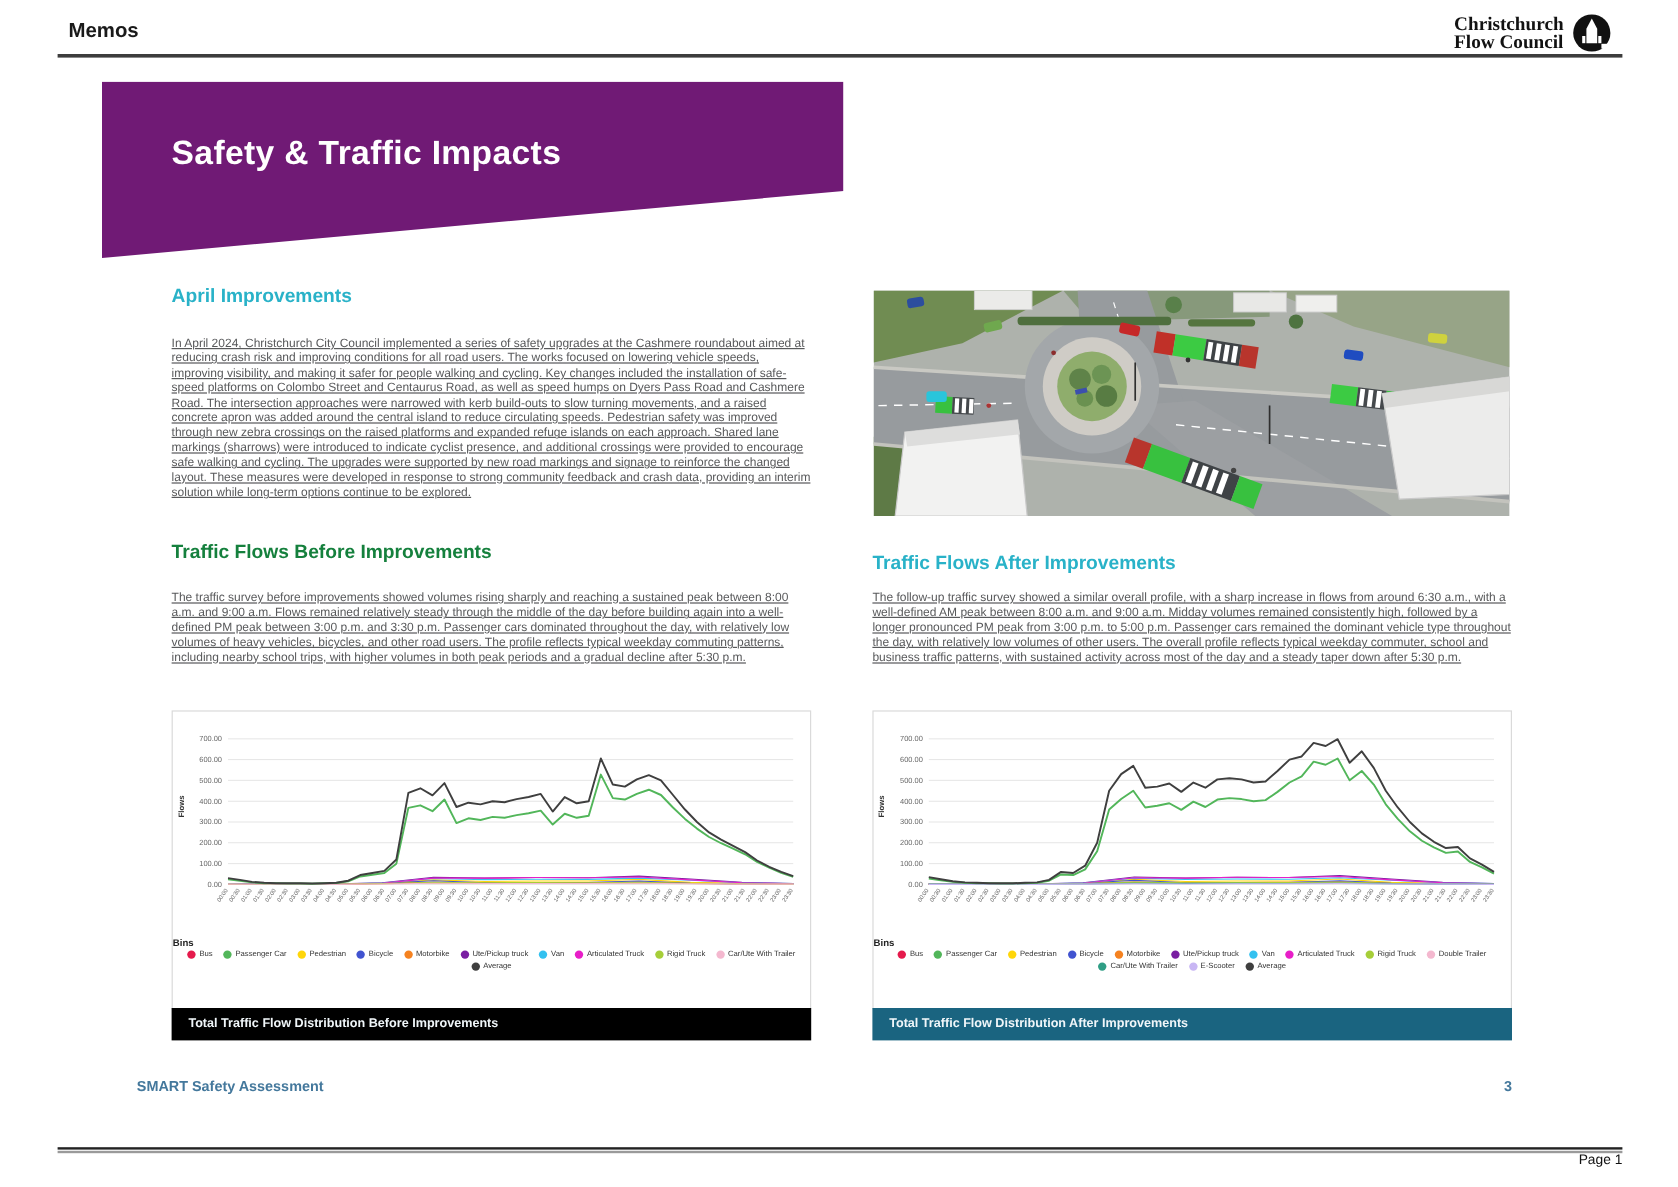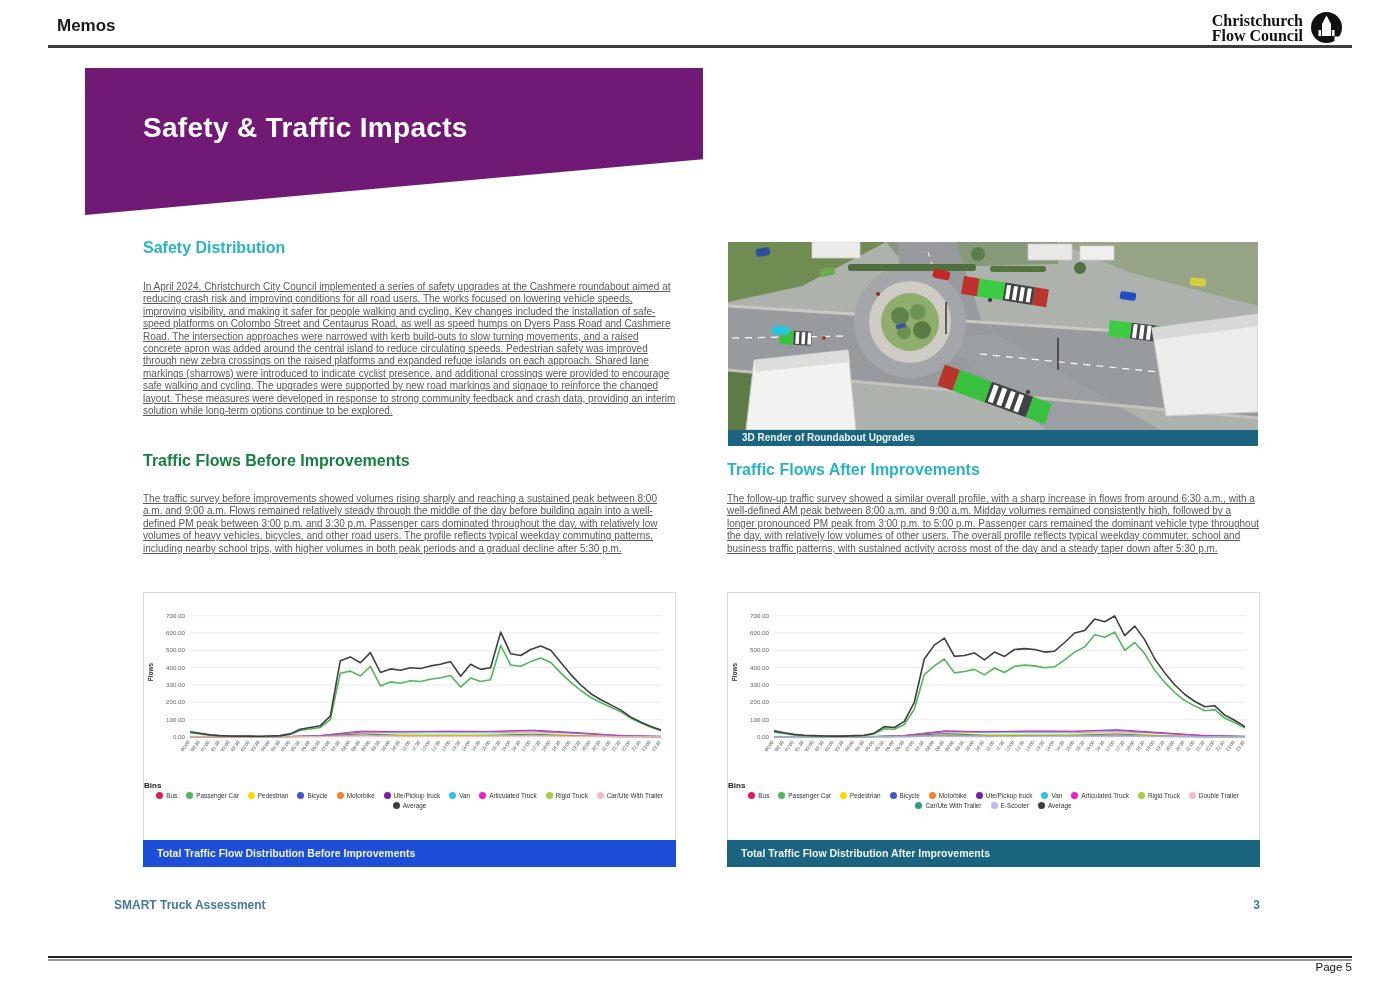--- a/index.html
+++ b/index.html
@@ -49,21 +49,21 @@
       <rect x="24.5" y="25.5" width="8" height="4" fill="#fff"></rect>
     </svg>
   </div>
 
   <div class="rule top"></div>
 
   <div class="banner" style="background-color: #701a75;">
     <div class="banner-title">Safety &amp; Traffic Impacts</div>
   </div>
 
-  <h2 class="h2" style="left: 143px; top: 239px; color: rgb(41, 178, 200);">Safety Distribution</h2>
+  <h2 class="h2" style="left: 143px; top: 239px; color: rgb(41, 178, 200);">April Improvements</h2>
   <p class="bodytext" style="left:143px;top:281px;width:535px;">In April 2024, Christchurch City Council implemented a series of safety upgrades at the Cashmere roundabout aimed at reducing crash risk and improving conditions for all road users. The works focused on lowering vehicle speeds, improving visibility, and making it safer for people walking and cycling. Key changes included the installation of safe-speed platforms on Colombo Street and Centaurus Road, as well as speed humps on Dyers Pass Road and Cashmere Road. The intersection approaches were narrowed with kerb build-outs to slow turning movements, and a raised concrete apron was added around the central island to reduce circulating speeds. Pedestrian safety was improved through new zebra crossings on the raised platforms and expanded refuge islands on each approach. Shared lane markings (sharrows) were introduced to indicate cyclist presence, and additional crossings were provided to encourage safe walking and cycling. The upgrades were supported by new road markings and signage to reinforce the changed layout. These measures were developed in response to strong community feedback and crash data, providing an interim solution while long-term options continue to be explored.</p>
 
   <div class="figure">
     <svg viewBox="0 0 530 188" width="530" height="188">
       <rect width="530" height="188" fill="#aeb2ac"></rect>
       <polygon points="0,0 158,0 74,44 0,60" fill="#708c52"></polygon>
       <polygon points="158,0 330,0 330,22 180,26" fill="#87997b"></polygon>
       <polygon points="330,0 530,0 530,64 400,30" fill="#97a487"></polygon>
       <polygon points="0,122 60,134 34,188 0,188" fill="#5e7a46"></polygon>
       <polygon points="0,64 530,98 530,176 0,128" fill="#979b9e"></polygon>
@@ -142,21 +142,20 @@
       <rect x="462" y="36" width="16" height="8" rx="2.5" fill="#cfd23e" transform="rotate(5 470 40)"></rect>
       <rect x="92" y="26" width="15" height="8" rx="2.5" fill="#6fa84e" transform="rotate(-14 99 30)"></rect>
       <rect x="28" y="6" width="14" height="8" rx="2.5" fill="#2c4e9e" transform="rotate(-10 35 10)"></rect>
       <circle cx="150" cy="52" r="2" fill="#8c2d2d"></circle>
       <circle cx="262" cy="58" r="2" fill="#333"></circle>
       <circle cx="300" cy="150" r="2.2" fill="#444"></circle>
       <circle cx="96" cy="96" r="2" fill="#a33"></circle>
       <line x1="218" y1="60" x2="218" y2="92" stroke="#2f2f2f" stroke-width="1.4"></line>
       <line x1="330" y1="96" x2="330" y2="128" stroke="#2f2f2f" stroke-width="1.4"></line>
     </svg>
-    <div class="fig-caption" style="background-color: rgb(26, 100, 128);">3D Render of Roundabout Upgrades</div>
   </div>
 
   <h2 class="h2" style="left: 143px; top: 452px; color: #15803d;">Traffic Flows Before Improvements</h2>
   <p class="bodytext" style="left:143px;top:493px;width:535px;">The traffic survey before improvements showed volumes rising sharply and reaching a sustained peak between 8:00 a.m. and 9:00 a.m. Flows remained relatively steady through the middle of the day before building again into a well-defined PM peak between 3:00 p.m. and 3:30 p.m. Passenger cars dominated throughout the day, with relatively low volumes of heavy vehicles, bicycles, and other road users. The profile reflects typical weekday commuting patterns, including nearby school trips, with higher volumes in both peak periods and a gradual decline after 5:30 p.m.</p>
 
   <h2 class="h2" style="left: 727px; top: 461px; color: rgb(41, 178, 200);">Traffic Flows After Improvements</h2>
   <p class="bodytext" style="left:727px;top:493px;width:533px;">The follow-up traffic survey showed a similar overall profile, with a sharp increase in flows from around 6:30 a.m., with a well-defined AM peak between 8:00 a.m. and 9:00 a.m. Midday volumes remained consistently high, followed by a longer pronounced PM peak from 3:00 p.m. to 5:00 p.m. Passenger cars remained the dominant vehicle type throughout the day, with relatively low volumes of other users. The overall profile reflects typical weekday commuter, school and business traffic patterns, with sustained activity across most of the day and a steady taper down after 5:30 p.m.</p>
 
   <div class="chart-card" style="left:143px;top:592px;">
       <svg viewBox="0 0 529 190" width="529" height="190">
@@ -348,22 +347,22 @@
           <span class="legend-item"><span class="dot" style="background:#e81ec8"></span>Articulated Truck</span>
           <span class="legend-item"><span class="dot" style="background:#a6ce39"></span>Rigid Truck</span>
           <span class="legend-item"><span class="dot" style="background:#f4b8cf"></span>Double Trailer</span>
           <span class="legend-item"><span class="dot" style="background:#2f9e85"></span>Car/Ute With Trailer</span>
           <span class="legend-item"><span class="dot" style="background:#c8b6f4"></span>E-Scooter</span>
           <span class="legend-item"><span class="dot" style="background:#3f3f3f"></span>Average</span>
         </div>
       </div>
     </div>
 
-  <div class="chart-caption" style="left: 143px; top: 840px; background-color: #1d4ed8;">Total Traffic Flow Distribution Before Improvements</div>
+  <div class="chart-caption" style="left: 143px; top: 840px; background-color: #000000;">Total Traffic Flow Distribution Before Improvements</div>
   <div class="chart-caption" style="left: 727px; top: 840px; background-color: rgb(26, 100, 128);">Total Traffic Flow Distribution After Improvements</div>
 
-  <span class="footer-left" style="color: rgb(68, 120, 156);">SMART Truck Assessment</span>
+  <span class="footer-left" style="color: rgb(68, 120, 156);">SMART Safety Assessment</span>
   <span class="footer-num" style="color: rgb(68, 120, 156);">3</span>
 
   <div class="rule bottom"></div>
-  <span class="print-page">Page 5</span>
+  <span class="print-page">Page 1</span>
 
 </div>
 
 </body></html>

